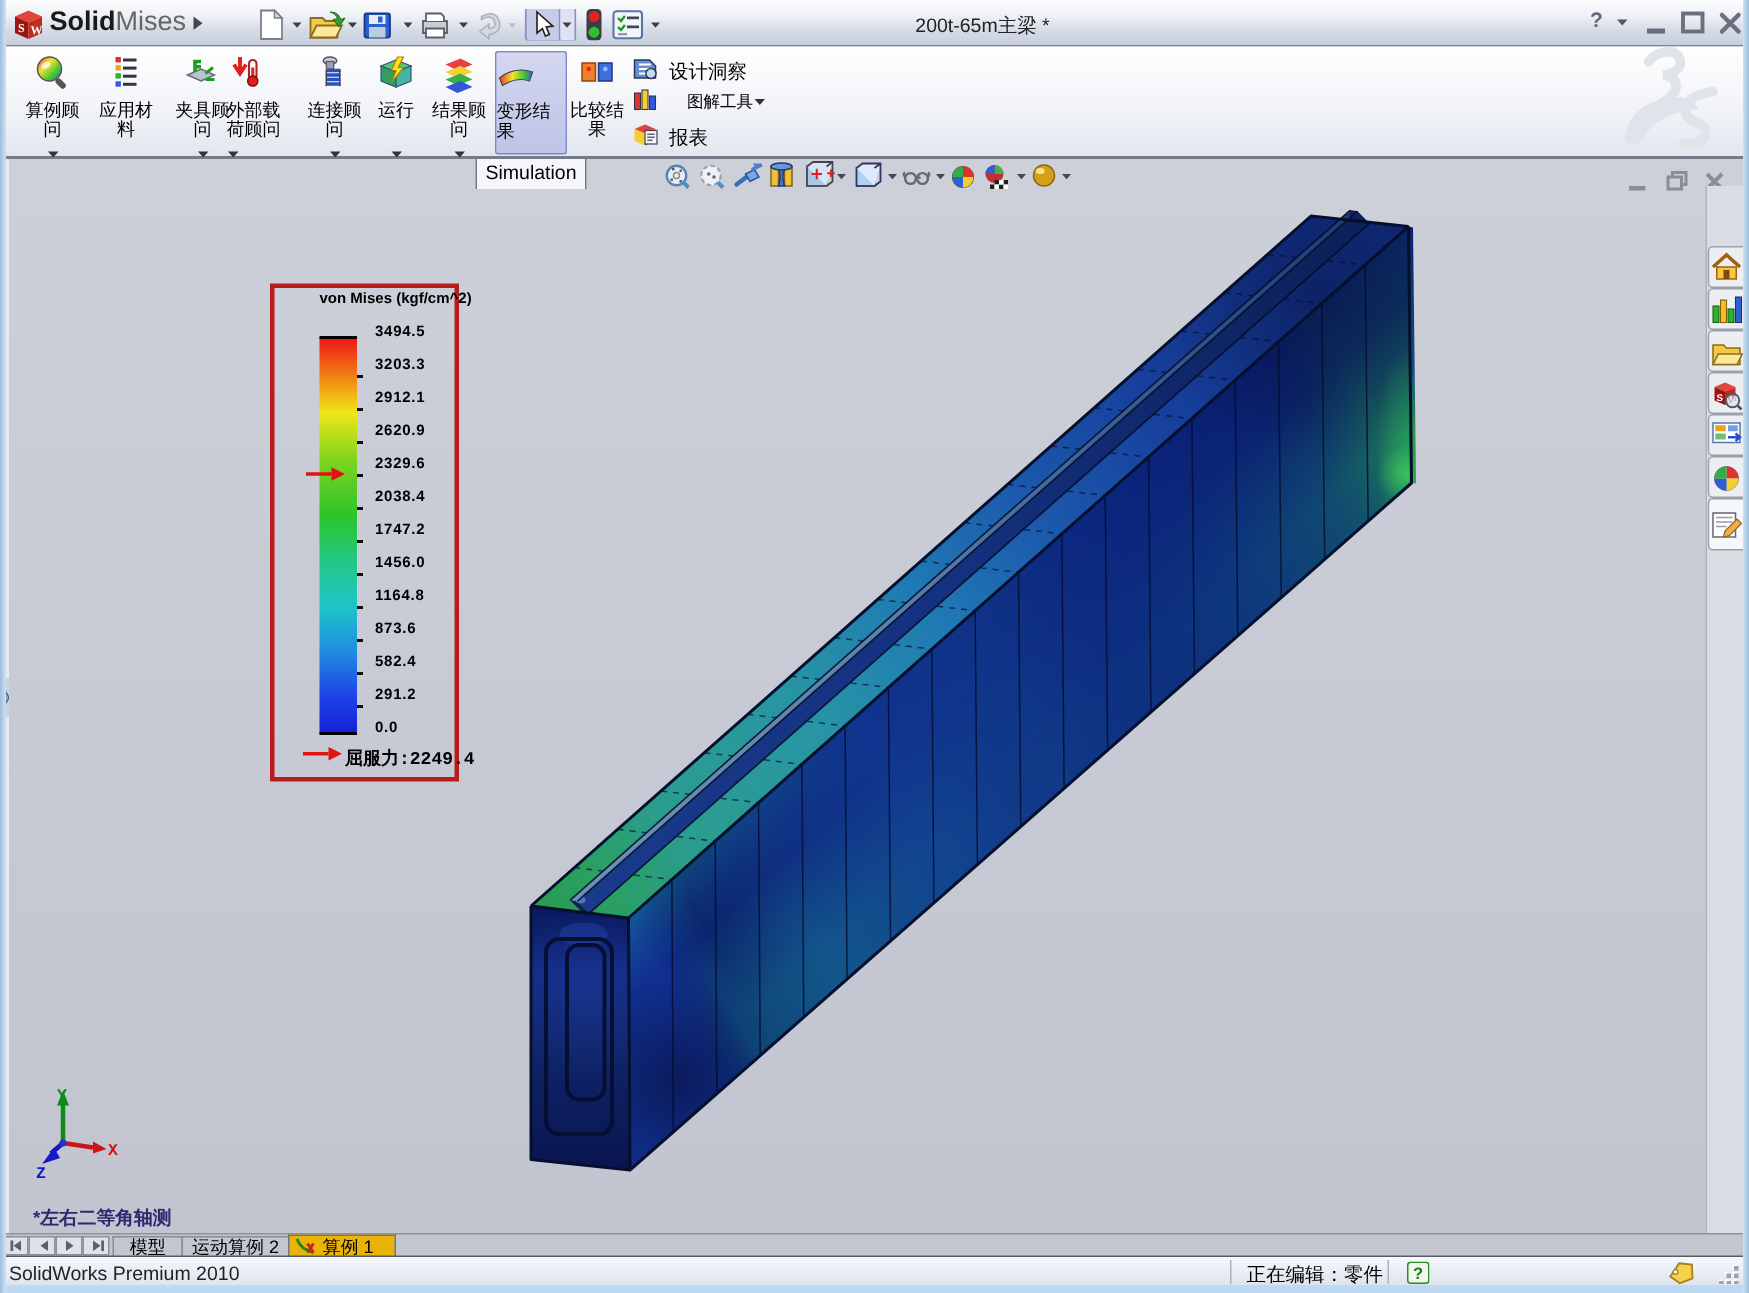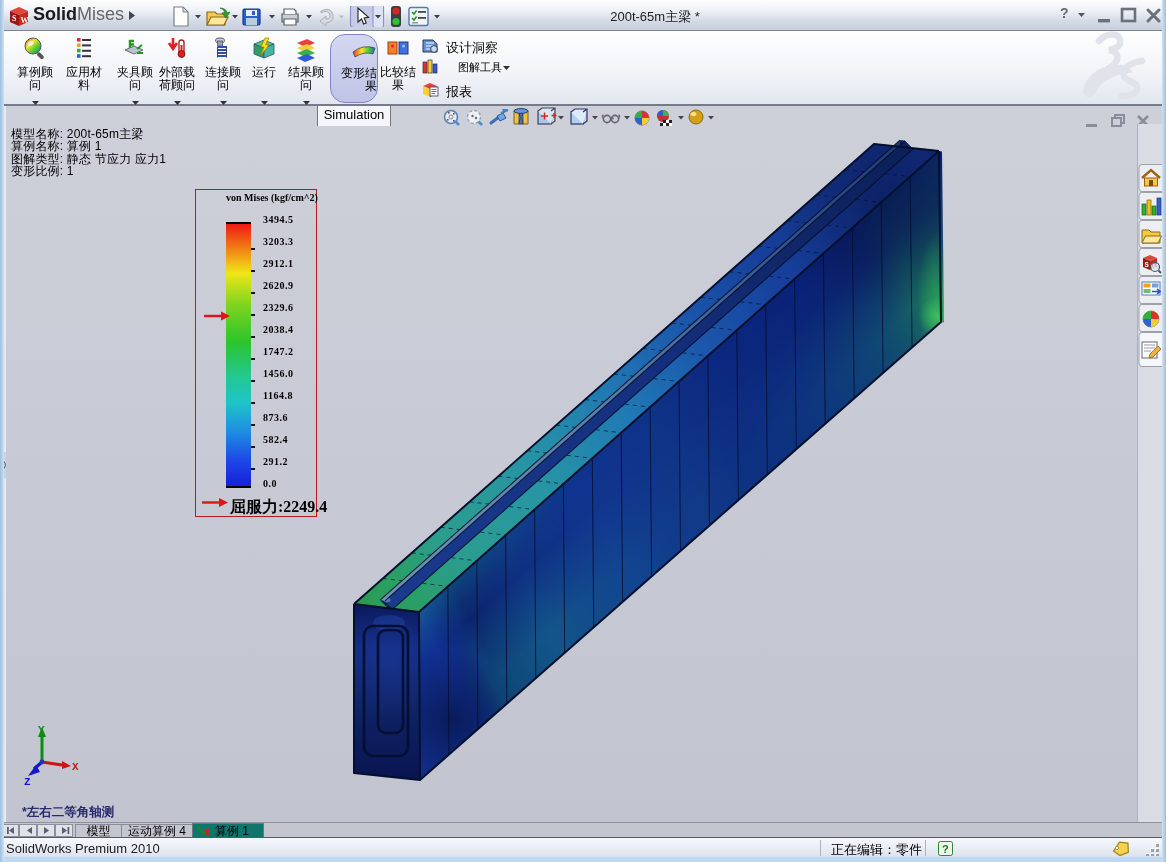--- a/index.html
+++ b/index.html
@@ -179,23 +179,22 @@
 <line x1="42" y1="762" x2="62" y2="765" stroke="#cc1515" stroke-width="3.2"></line>
 <polygon points="62,761 62,769 71,766" fill="#cc1515"></polygon>
 <line x1="42" y1="762" x2="34" y2="769" stroke="#1518c8" stroke-width="3.2"></line>
 <polygon points="36,765 40,772 28,776" fill="#1518c8"></polygon>
 <circle cx="42" cy="762" r="2.4" fill="#2233cc"></circle>
 <text x="72" y="770" font-size="11" font-weight="bold" fill="#cc1515" font-family="Liberation Mono,monospace">X</text>
 <text x="38" y="733" font-size="11" font-weight="bold" fill="#0c8c14" font-family="Liberation Mono,monospace">Y</text>
 <text x="24" y="785" font-size="11" font-weight="bold" fill="#1518c8" font-family="Liberation Mono,monospace">Z</text>
 </g>
 </svg>
-<div class="abs cjks" style="left:11px;top:128px;line-height:12.3px;font-size:12px;letter-spacing:0.2px">模型名称: 200t-65m主梁<br>算例名称: 算例 1<br>图解类型: 静态 节应力 应力1<br>变形比例: 1</div>
 <div class="abs" style="left:22px;top:804px;font-size:12.5px;font-weight:bold;color:#2a2a6e">*左右二等角轴测</div>
-<div class="abs" style="left:195px;top:189px;width:120px;height:326px;border:1px solid #b91c1c;font-family:Liberation Serif, serif">
+<div class="abs" style="left:180px;top:189px;width:120px;height:326px;border:3px solid #b91c1c;font-family:Liberation Sans, sans-serif">
 <div class="abs" style="left:30px;top:2px;width:200px;font-size:10px;font-weight:bold;color:#000;white-space:nowrap">von Mises (kgf/cm^2)</div>
 <div class="abs" style="left:30px;top:33px;width:25px;height:264px;background:linear-gradient(180deg,#f01414 0%,#f07814 9%,#f0e618 19%,#7ed41e 31%,#2cc42c 45%,#22c88e 58%,#1ec4c8 68%,#1e8ee0 79%,#1e46e8 90%,#1420d8 100%)"></div>
 <div class="abs" style="left:30px;top:32.2px;width:25px;height:1.6px;background:#000"></div>
 <div class="abs" style="left:30px;top:296px;width:25px;height:1.6px;background:#000"></div>
 <div class="abs lg" style="top:24.5px">3494.5</div>
 <div class="abs lg" style="top:46.5px">3203.3</div>
 <div class="abs lg" style="top:68.5px">2912.1</div>
 <div class="abs lg" style="top:90.5px">2620.9</div>
 <div class="abs lg" style="top:112.5px">2329.6</div>
 <div class="abs lg" style="top:134.5px">2038.4</div>
@@ -219,21 +218,21 @@
       <div class="abs tk" style="top:278px"></div>
 </div>
 <svg class="abs" style="left:195px;top:300px" width="40" height="24" viewBox="0 0 40 24">
       <line x1="9" y1="16" x2="26" y2="16" stroke="#e01414" stroke-width="2.4"></line>
       <polygon points="26,11.5 26,20.5 35,16" fill="#e01414"></polygon>
     </svg>
 <svg class="abs" style="left:195px;top:494px" width="42" height="18" viewBox="0 0 42 18">
       <line x1="7" y1="8.5" x2="24" y2="8.5" stroke="#e01414" stroke-width="2.4"></line>
       <polygon points="24,4 24,13 33,8.5" fill="#e01414"></polygon>
     </svg>
-<div class="abs cjks" style="left:230px;top:497px;font-family:Liberation Serif, serif;font-size:16px;font-weight:bold">屈服力:2249.4</div>
+<div class="abs cjks" style="left:230px;top:497px;font-family:Liberation Mono, monospace;font-size:12px;font-weight:bold">屈服力:2249.4</div>
 <div class="abs" id="titlebar">
 <svg class="abs" style="left:7px;top:5px" width="24" height="22" viewBox="0 0 24 22">
 <polygon points="3,6 12,2 21,6 12,10" fill="#e0463c"></polygon>
 <polygon points="3,6 12,10 12,21 3,17" fill="#9c1510"></polygon>
 <polygon points="12,10 21,6 21,17 12,21" fill="#c32a20"></polygon>
 <text x="5" y="16" font-size="8" font-weight="bold" fill="#fff" font-family="Liberation Serif,serif">S</text>
 <text x="13.4" y="17.6" font-size="8" font-weight="bold" fill="#fff" font-family="Liberation Serif,serif">W</text>
 </svg>
 <div class="abs" style="left:33px;top:4px;font-size:18px;letter-spacing:0"><span style="font-weight:bold;color:#1a1a1a">Solid</span><span style="color:#666">Mises</span></div>
 <svg class="abs" style="left:128px;top:10px" width="8" height="11">
@@ -336,21 +335,21 @@
 <svg width="26" height="26" viewBox="0 0 26 26" style="margin-top:5px">
 <polygon points="3,14 12,10 21,14 12,18" fill="#b8c4ce" stroke="#667" stroke-width="1"></polygon>
 <path d="M8,12 v-7 h4 m-4,3.5 h4 m-4,-7 v0" stroke="#1b9e1b" stroke-width="2.4" fill="none"></path>
 <path d="M15,13 l5,-4 m-5,8 l6,0" stroke="#1b9e1b" stroke-width="2" fill="none"></path>
 </svg>
 <div class="cjks" style="line-height:13px">夹具顾<br>问</div>
 <svg width="9" height="6" style="margin-top:5px">
           <path d="M1,1 l7,0 -3.5,4 z" fill="#333"></path>
         </svg>
 </div>
-<div class="abs" style="left:151px;top:0;width:52px;text-align:center">
+<div class="abs" style="left:151px;top:0;width:52px;">
 <svg width="26" height="26" viewBox="0 0 26 26" style="margin-top:5px">
 <path d="M9,2 v10 m-4,-5 l4,6 4,-6" stroke="#e02020" stroke-width="2.6" fill="none"></path>
 <rect x="15" y="4" width="5" height="13" rx="2.5" fill="#fff" stroke="#b02020" stroke-width="1.4"></rect>
 <rect x="16.5" y="9" width="2" height="7" fill="#e02020"></rect>
 <circle cx="17.5" cy="18" r="3.4" fill="#e02020" stroke="#801010" stroke-width="1"></circle>
 </svg>
 <div class="cjks" style="line-height:13px">外部载<br>荷顾问</div>
 <svg width="9" height="6" style="margin-top:5px">
           <path d="M1,1 l7,0 -3.5,4 z" fill="#333"></path>
         </svg>
@@ -385,21 +384,21 @@
 <polygon points="4,7 14,3 22,7 12,11" fill="#e84040"></polygon>
 <polygon points="4,12 14,8 22,12 12,16" fill="#f5d030"></polygon>
 <polygon points="4,17 14,13 22,17 12,21" fill="#38b048"></polygon>
 <polygon points="4,22 14,18 22,22 12,26" fill="#3058d8"></polygon>
 </svg>
 <div class="cjks" style="line-height:13px">结果顾<br>问</div>
 <svg width="9" height="6" style="margin-top:5px">
           <path d="M1,1 l7,0 -3.5,4 z" fill="#333"></path>
         </svg>
 </div>
-<div class="abs" style="left:330px;top:3px;width:48px;height:69px;background:linear-gradient(#d4d7ef,#bfc4e8);border:1px solid #7f87c8;border-radius:15px;box-sizing:border-box;text-align:right">
+<div class="abs" style="left:330px;top:3px;width:48px;height:69px;background:linear-gradient(#d4d7ef,#bfc4e8);border:1px solid #7f87c8;border-radius:2px;box-sizing:border-box;text-align:left">
 <svg width="26" height="16" viewBox="0 0 26 16" style="margin-top:8px">
 <defs>
             <linearGradient id="rb2" x1="0" y1="0" x2="1" y2="0">
               <stop offset="0" stop-color="#e83a2a"></stop>
               <stop offset=".4" stop-color="#f5e42a"></stop>
               <stop offset=".75" stop-color="#3ec43a"></stop>
               <stop offset="1" stop-color="#2a62d8"></stop>
             </linearGradient>
           </defs>
 <path d="M2,9 q10,-8 22,-4 l-2,6 q-9,-3 -18,3 z" fill="url(#rb2)" stroke="#445" stroke-width="0.8"></path>
@@ -604,22 +603,22 @@
 <g fill="#5a6070">
           <path d="M13,3 l-5,3.5 5,3.5 z"></path>
           <rect x="6" y="3" width="1.8" height="7"></rect>
           <path d="M31,3 l-5,3.5 5,3.5 z"></path>
           <path d="M43,3 l5,3.5 -5,3.5 z"></path>
           <path d="M61,3 l5,3.5 -5,3.5 z"></path>
           <rect x="66.5" y="3" width="1.8" height="7"></rect>
         </g>
 </svg>
 <div class="abs cjks" style="left:75px;top:1px;width:45px;height:13px;border:1px solid #878c98;border-bottom:none;text-align:center;line-height:13px">模型</div>
-<div class="abs cjks" style="left:121px;top:1px;width:70px;height:13px;border:1px solid #878c98;border-bottom:none;text-align:center;line-height:13px">运动算例 4</div>
-<div class="abs" style="left:192px;top:0px;width:72px;height:15px;background:#0f766e;border:1px solid #70757f;border-bottom:none;box-sizing:border-box">
+<div class="abs cjks" style="left:121px;top:1px;width:70px;height:13px;border:1px solid #878c98;border-bottom:none;text-align:center;line-height:13px">运动算例 2</div>
+<div class="abs" style="left:192px;top:0px;width:72px;height:15px;background:#eab308;border:1px solid #70757f;border-bottom:none;box-sizing:border-box">
 <svg class="abs" style="left:3px;top:1px" width="16" height="12" viewBox="0 0 16 12">
           <path d="M2,1 q2,5 6,7 l5,2" stroke="#1a8a1a" stroke-width="2" fill="none"></path>
           <path d="M9,4 l4,6 m0,-6 l-4,6" stroke="#d02020" stroke-width="2"></path>
         </svg>
 <div class="abs cjks" style="left:22px;top:0px;line-height:14px">算例 1</div>
 </div>
 </div>
 <div class="abs" id="statusbar">
 <div class="abs" style="left:6px;top:3px">SolidWorks Premium 2010</div>
 <div class="abs" style="left:820px;top:2px;width:1px;height:16px;background:#aab0bc"></div>

